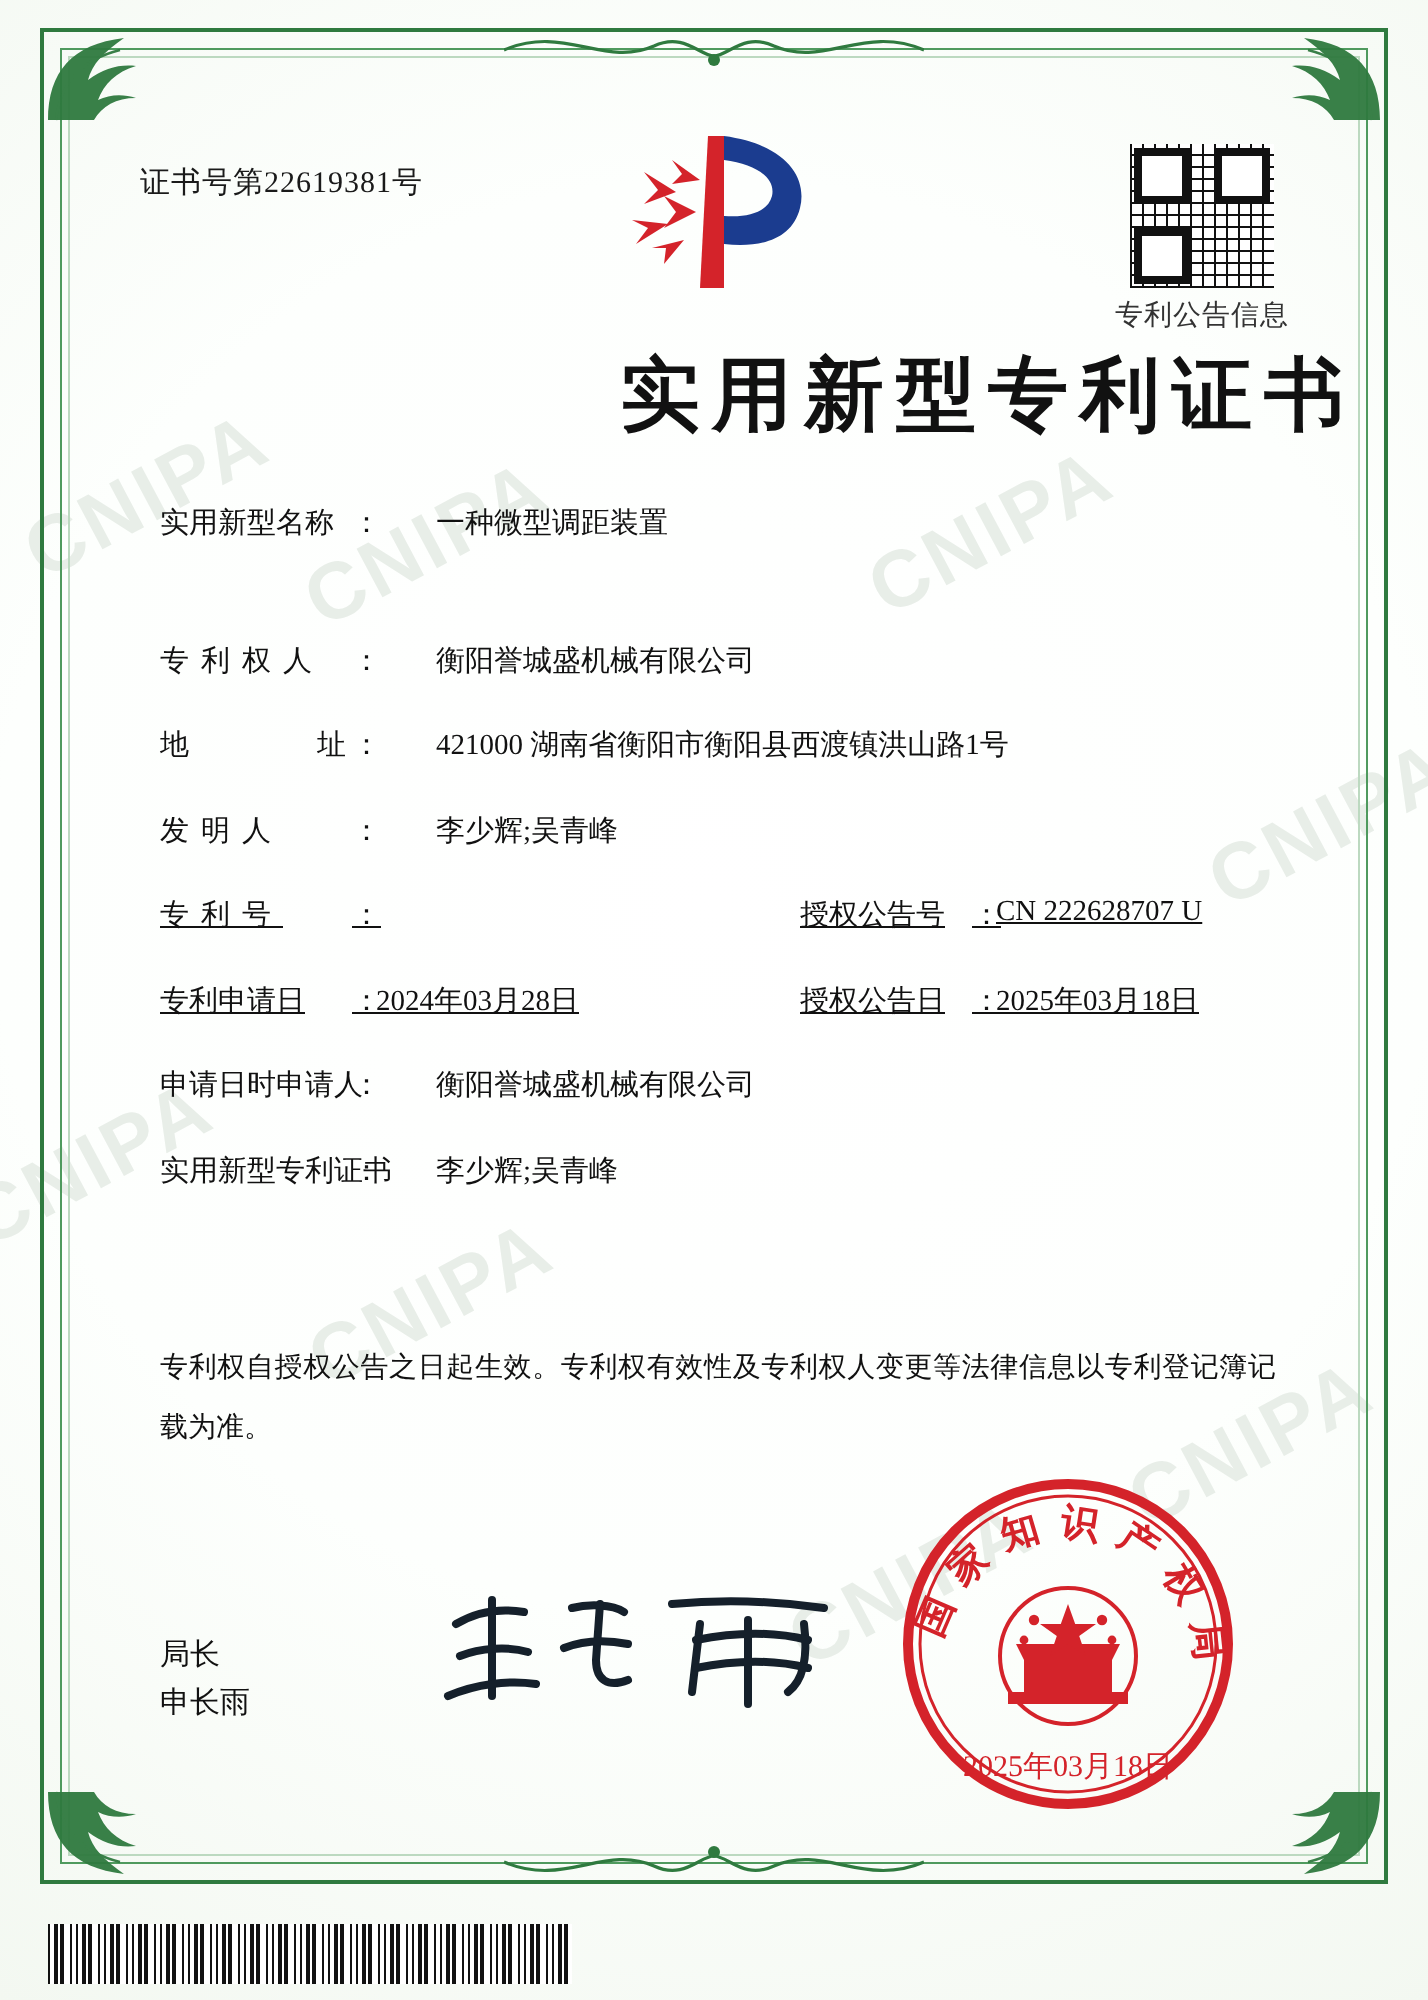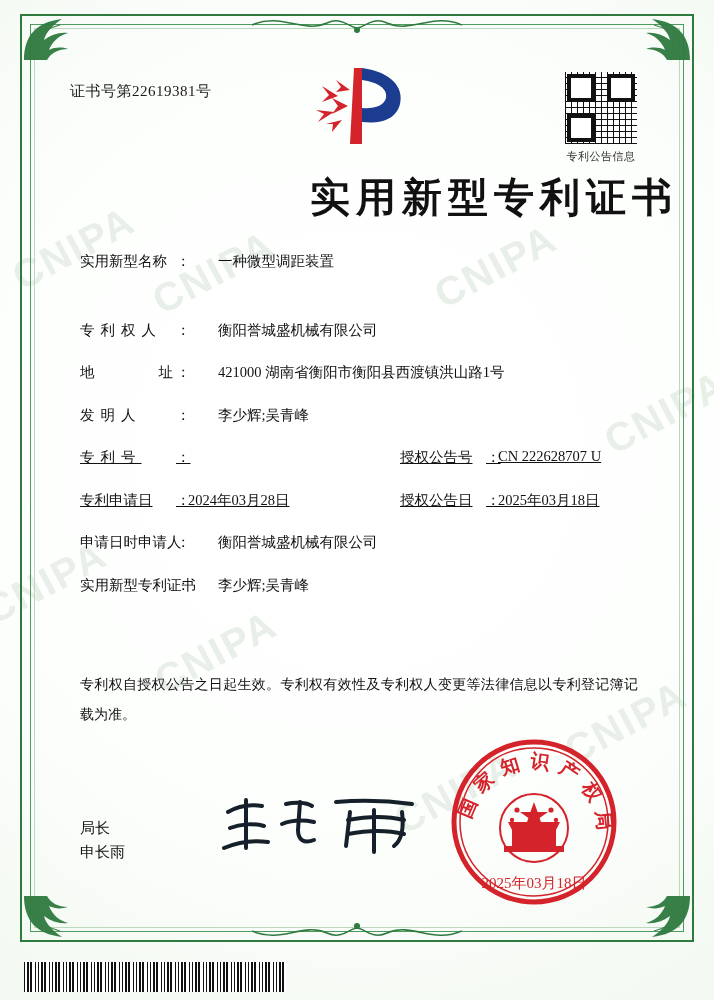--- a/index.html
+++ b/index.html
@@ -99,21 +99,21 @@
     content:"";position:absolute;width:20px;height:20px;
     border:4px solid #111;background:#fff;
   }
   .qr::before{left:2px;top:2px;}
   .qr::after{right:2px;top:2px;}
   .qr-i{
     position:absolute;left:2px;bottom:2px;width:20px;height:20px;
     border:4px solid #111;background:#fff;
   }
   .qr-label{
-    margin-top:5px;font-size:11px;color:#333;letter-spacing:.5px;
+    margin-top:5px;font-size:14px;color:#333;letter-spacing:.5px;
   }
 
   .title{
     position:absolute;left:0;right:0;top:140px;
     text-align:right;
     font-size:40px;font-weight:700;letter-spacing:6px;color:#111;
     font-family:"Liberation Serif","DejaVu Serif",serif;
   }
 
   .fields{position:absolute;left:44px;right:30px;top:222px;font-size:14.5px;color:#111;}

